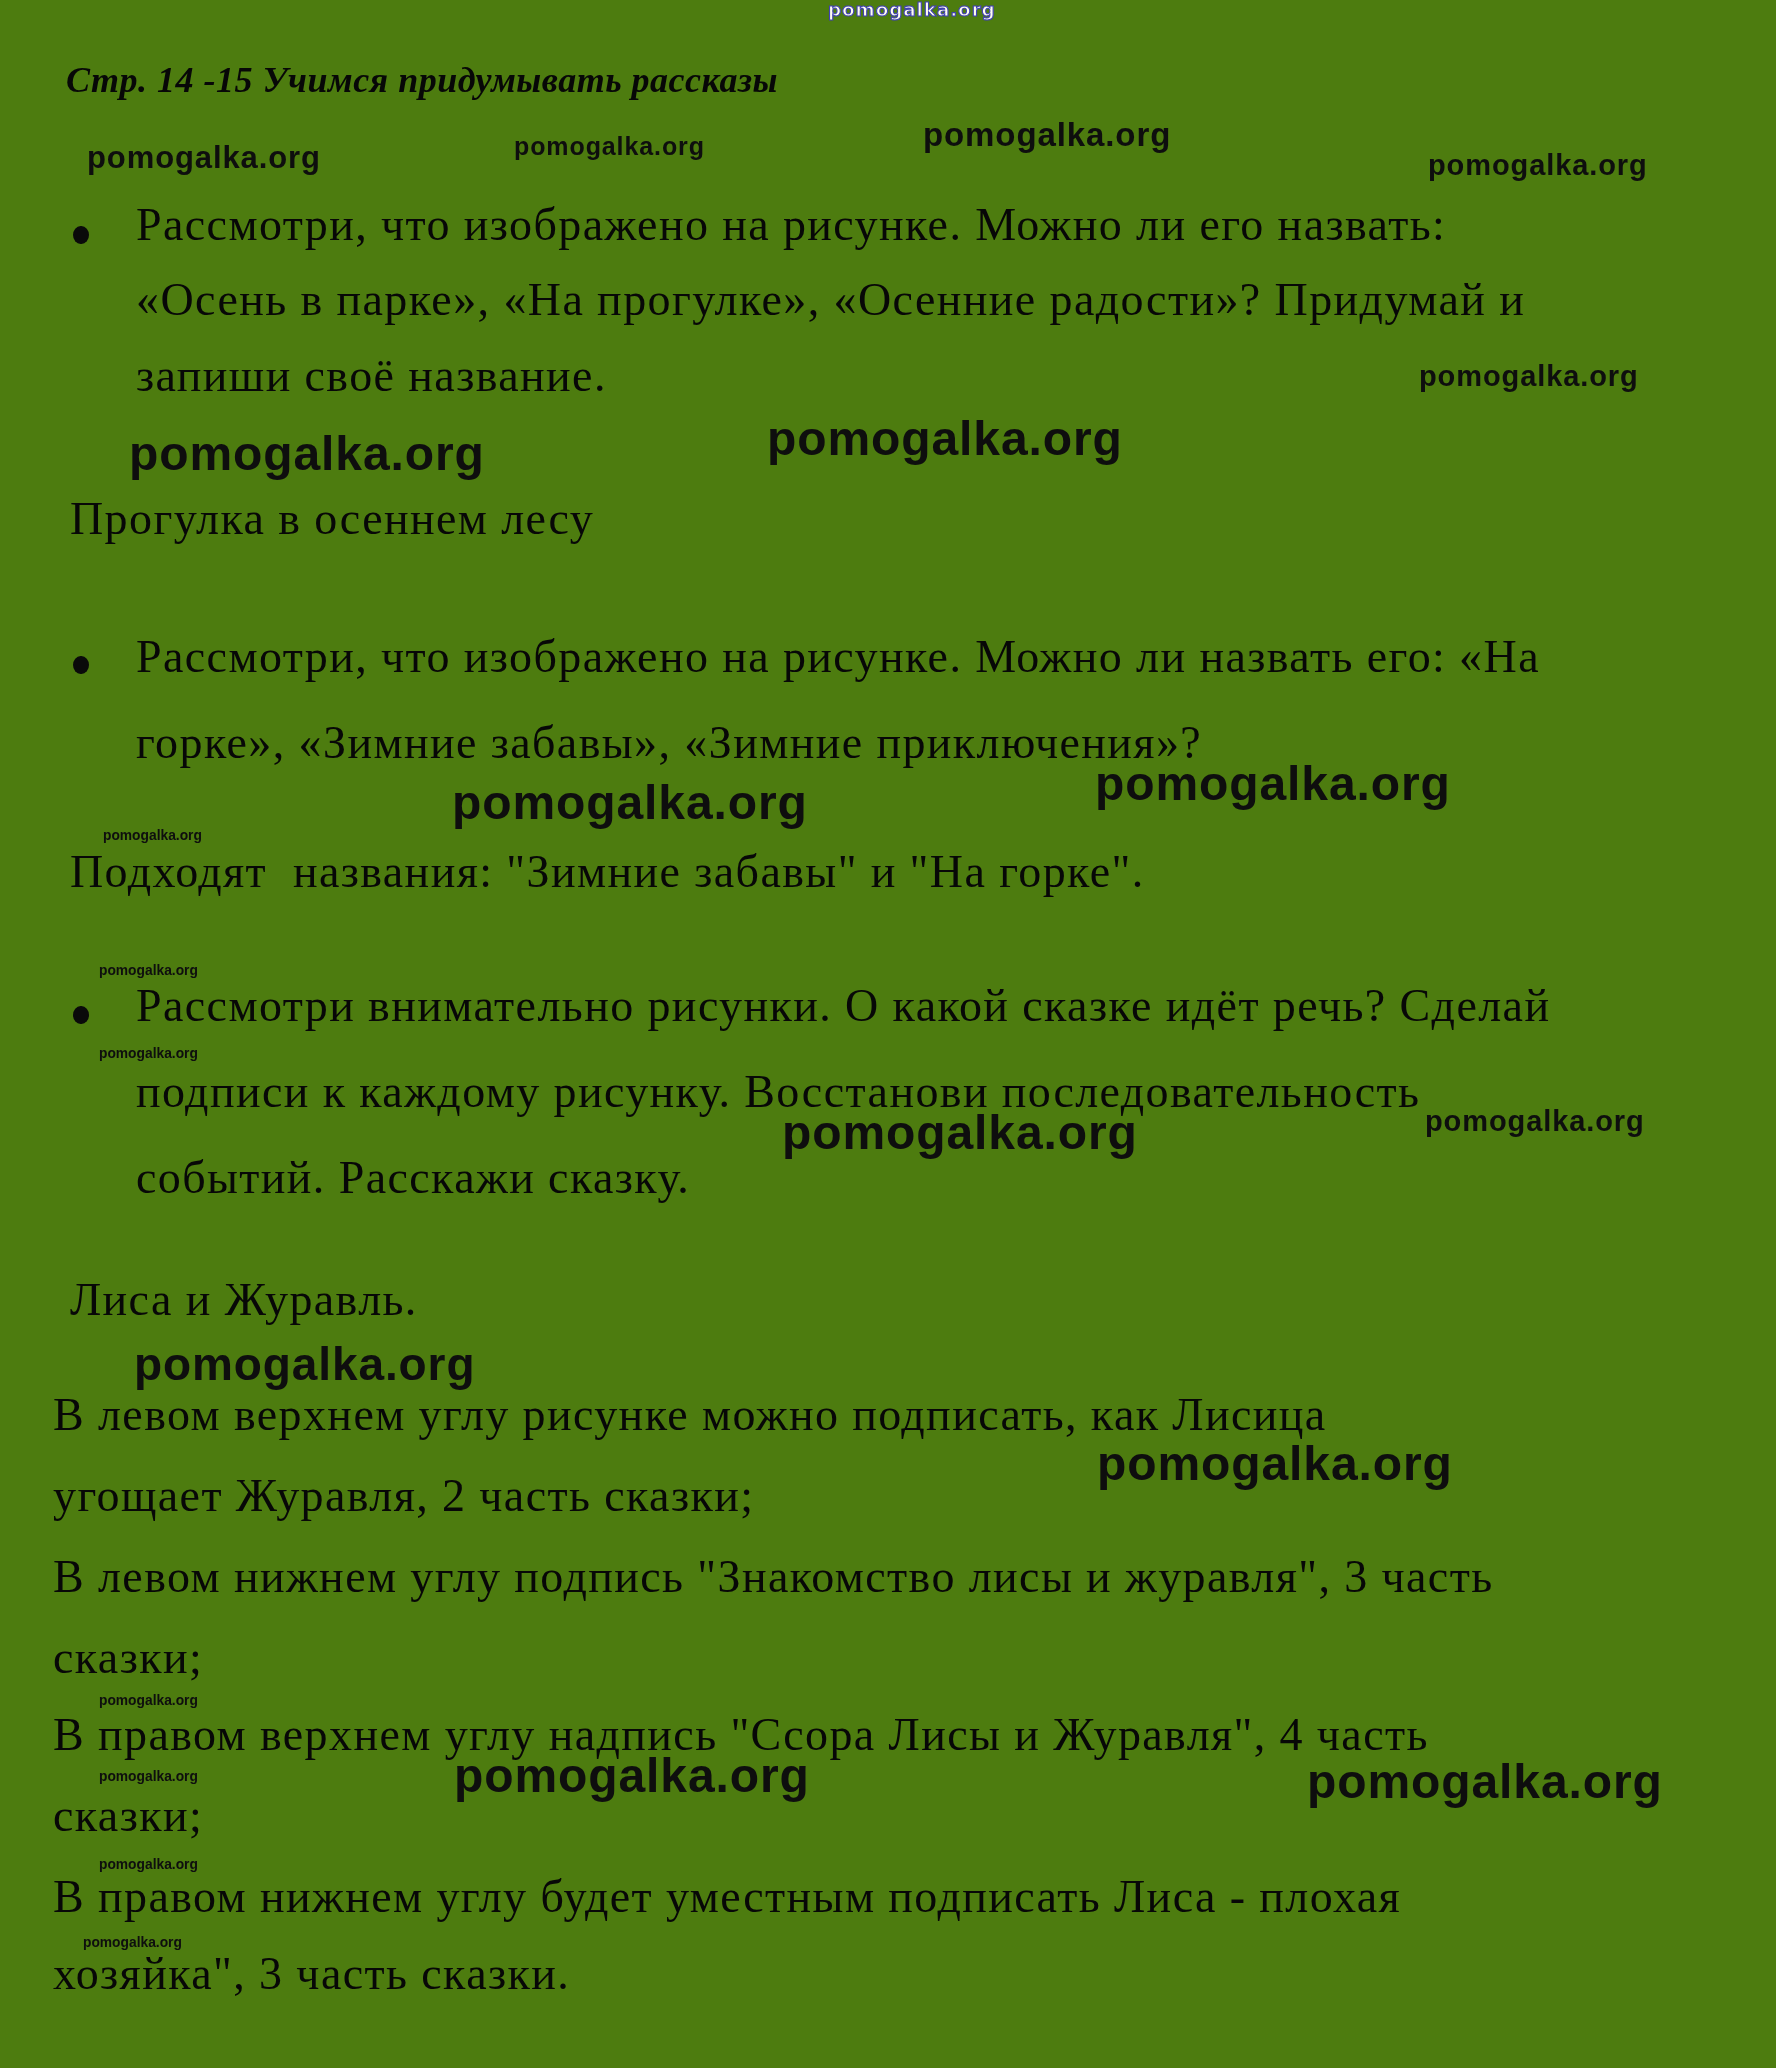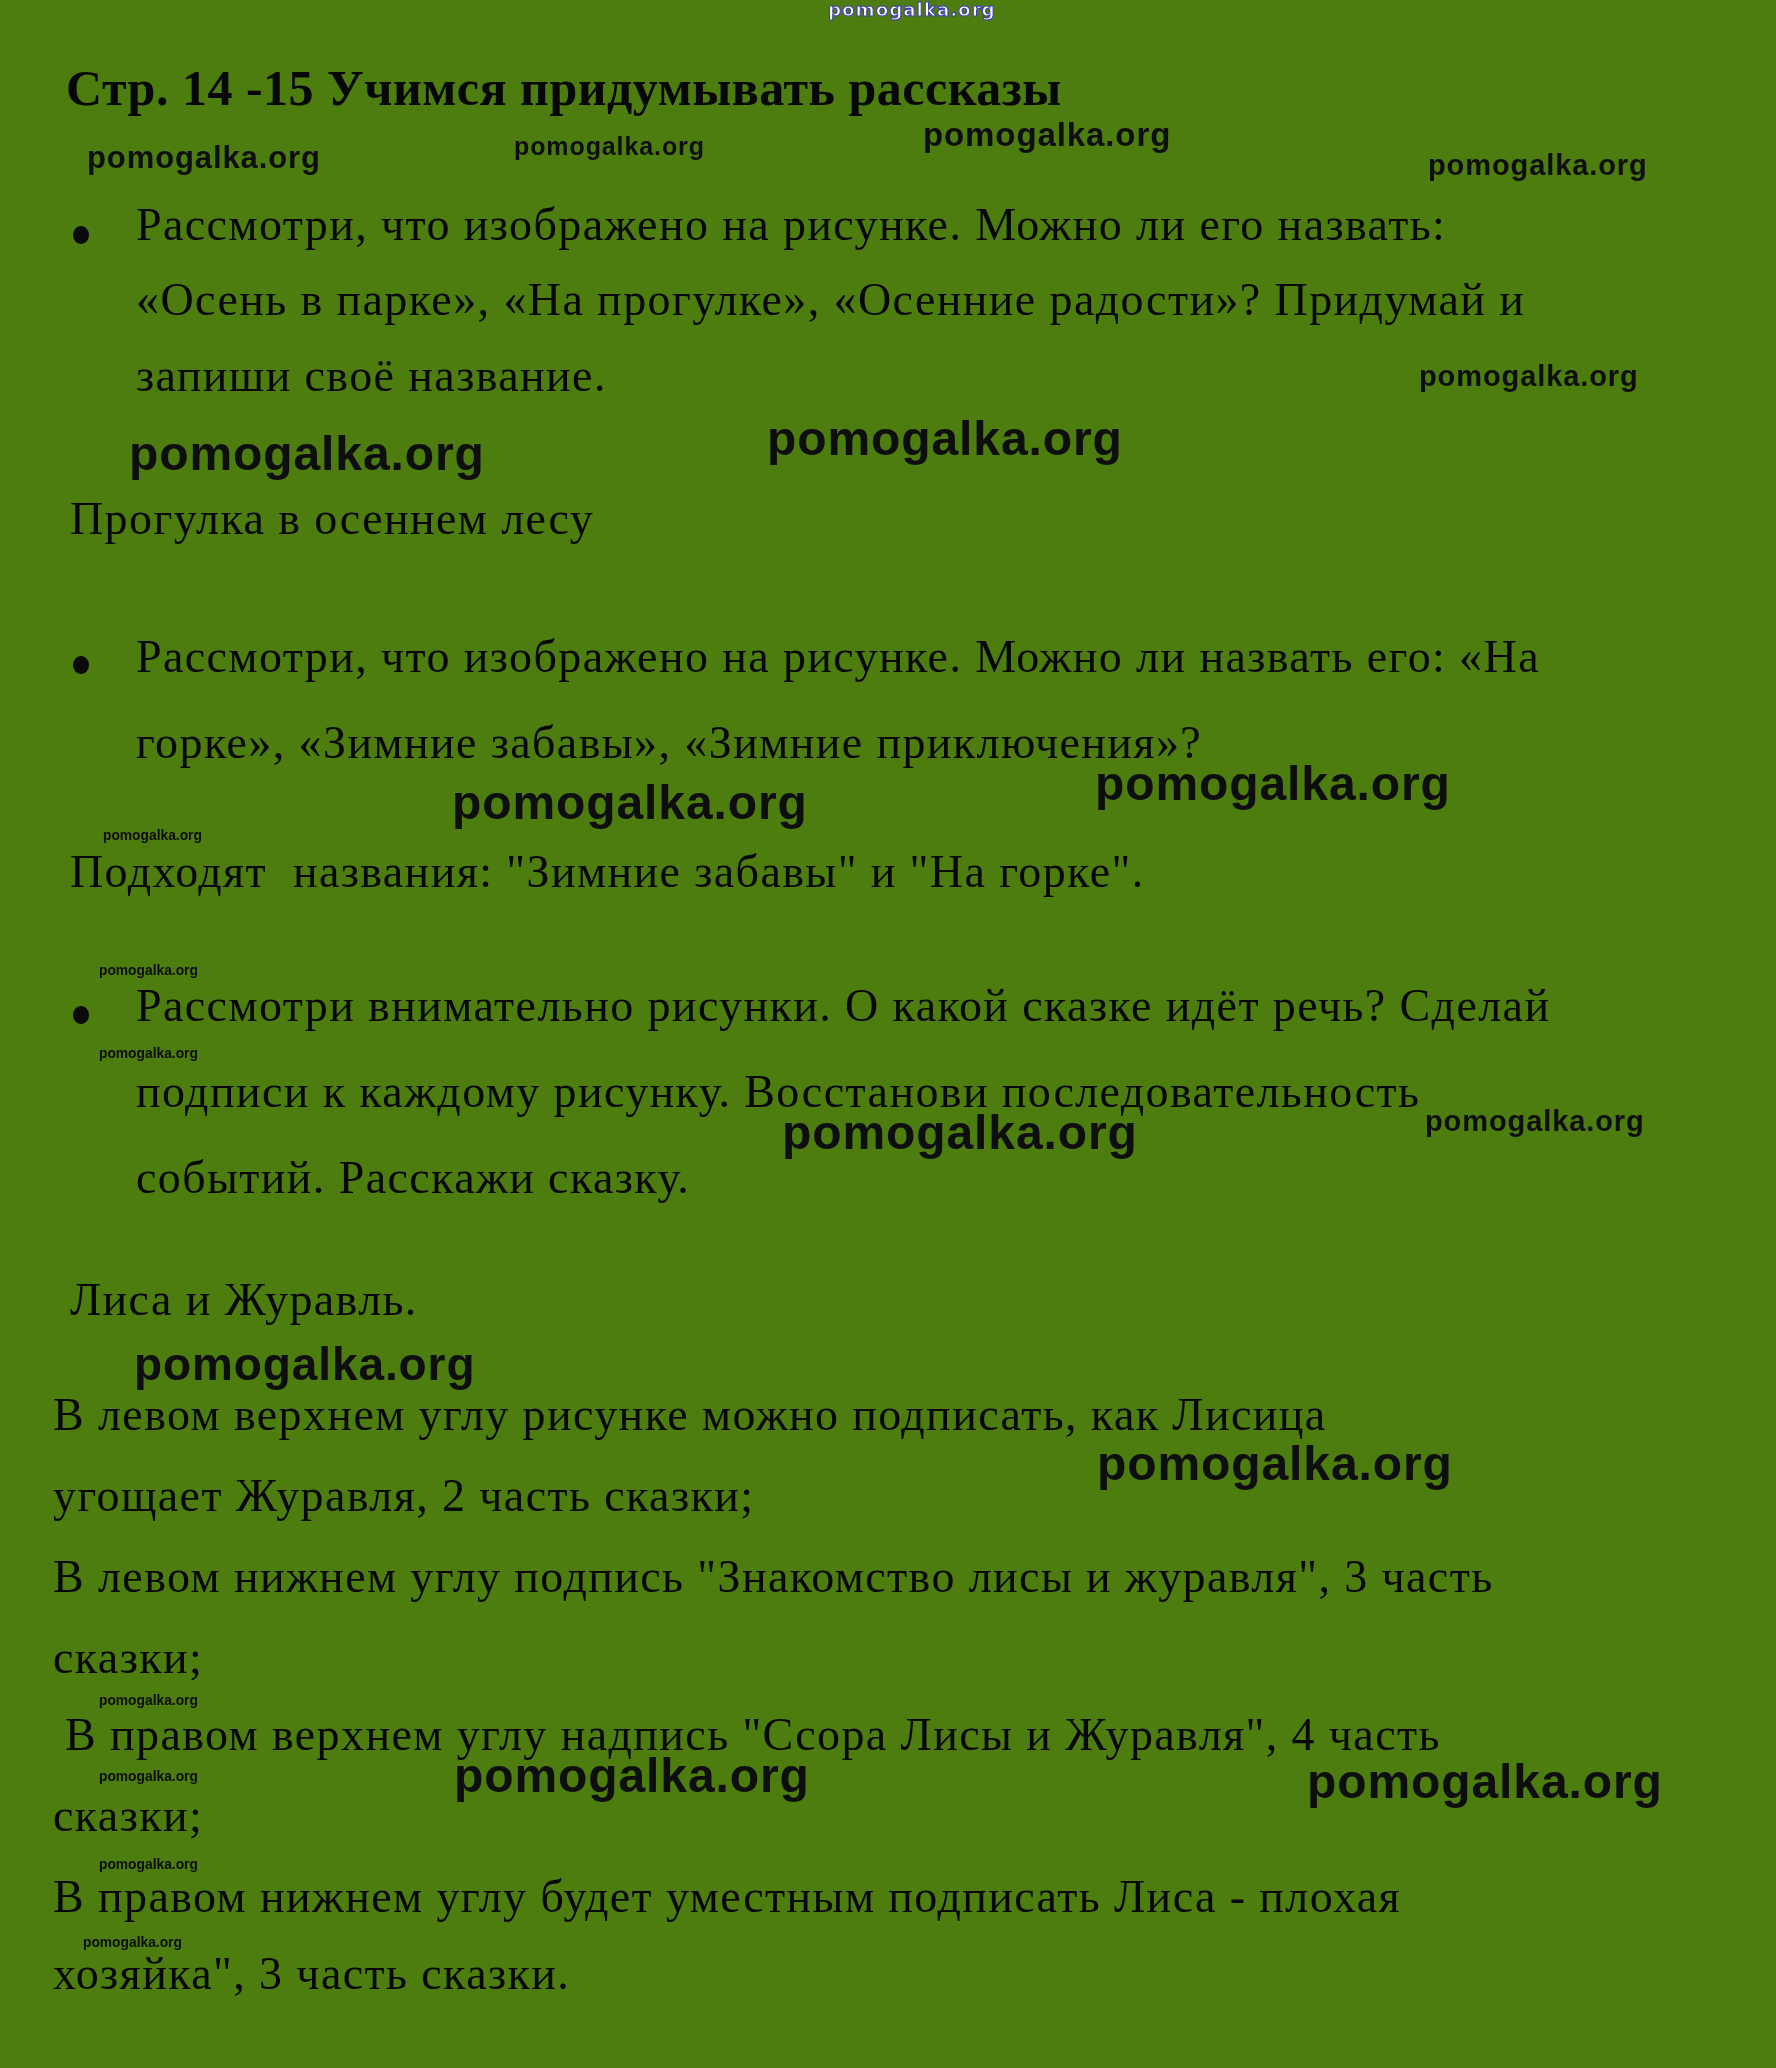--- a/index.html
+++ b/index.html
@@ -16,22 +16,23 @@
     position: absolute;
     white-space: pre;
     font-family: "Liberation Serif", serif;
     font-size: 46px;
     line-height: 1.1;
     letter-spacing: 1.4px;
     color: #070707;
   }
   .title {
     font-weight: 700;
-    font-size: 50px;
+    font-size: 36px;
     letter-spacing: 0.5px;
+    font-style: italic;
   }
   .wm {
     position: absolute;
     white-space: pre;
     font-family: "Liberation Sans", sans-serif;
     font-weight: 700;
     color: #0e0e0e;
     letter-spacing: 0.9px;
     line-height: 1;
   }
@@ -97,21 +98,21 @@
 
   <span class="t" style="left:70px; top:1275px;">Лиса и Журавль.</span>
   <span class="wm" style="left:134px; top:1341px; font-size:46px;">pomogalka.org</span>
   <span class="t" style="left:53px; top:1390px;">В левом верхнем углу рисунке можно подписать, как Лисица</span>
   <span class="wm" style="left:1097px;top:1440px; font-size:48px;">pomogalka.org</span>
   <span class="t" style="left:53px; top:1471px;">угощает Журавля, 2 часть сказки;</span>
   <span class="t" style="left:53px; top:1552px;">В левом нижнем углу подпись "Знакомство лисы и журавля", 3 часть</span>
   <span class="t" style="left:53px; top:1633px;">сказки;</span>
 
   <span class="wm wm-tiny" style="left:99px; top:1694px;">pomogalka.org</span>
-  <span class="t" style="left:53px; top:1710px;margin-left:12px;">В правом верхнем углу надпись "Ссора Лисы и Журавля", 4 часть</span>
+  <span class="t" style="left:53px; top:1710px;">В правом верхнем углу надпись "Ссора Лисы и Журавля", 4 часть</span>
   <span class="wm" style="left:454px; top:1752px; font-size:48px;">pomogalka.org</span>
   <span class="wm" style="left:1307px;top:1758px; font-size:48px;">pomogalka.org</span>
   <span class="wm wm-tiny" style="left:99px; top:1770px;">pomogalka.org</span>
   <span class="t" style="left:53px; top:1791px;">сказки;</span>
 
   <span class="wm wm-tiny" style="left:99px; top:1858px;">pomogalka.org</span>
   <span class="t" style="left:53px; top:1872px;">В правом нижнем углу будет уместным подписать Лиса - плохая</span>
   <span class="wm wm-tiny" style="left:83px; top:1936px;">pomogalka.org</span>
   <span class="t" style="left:53px; top:1949px;">хозяйка", 3 часть сказки.</span>
 

